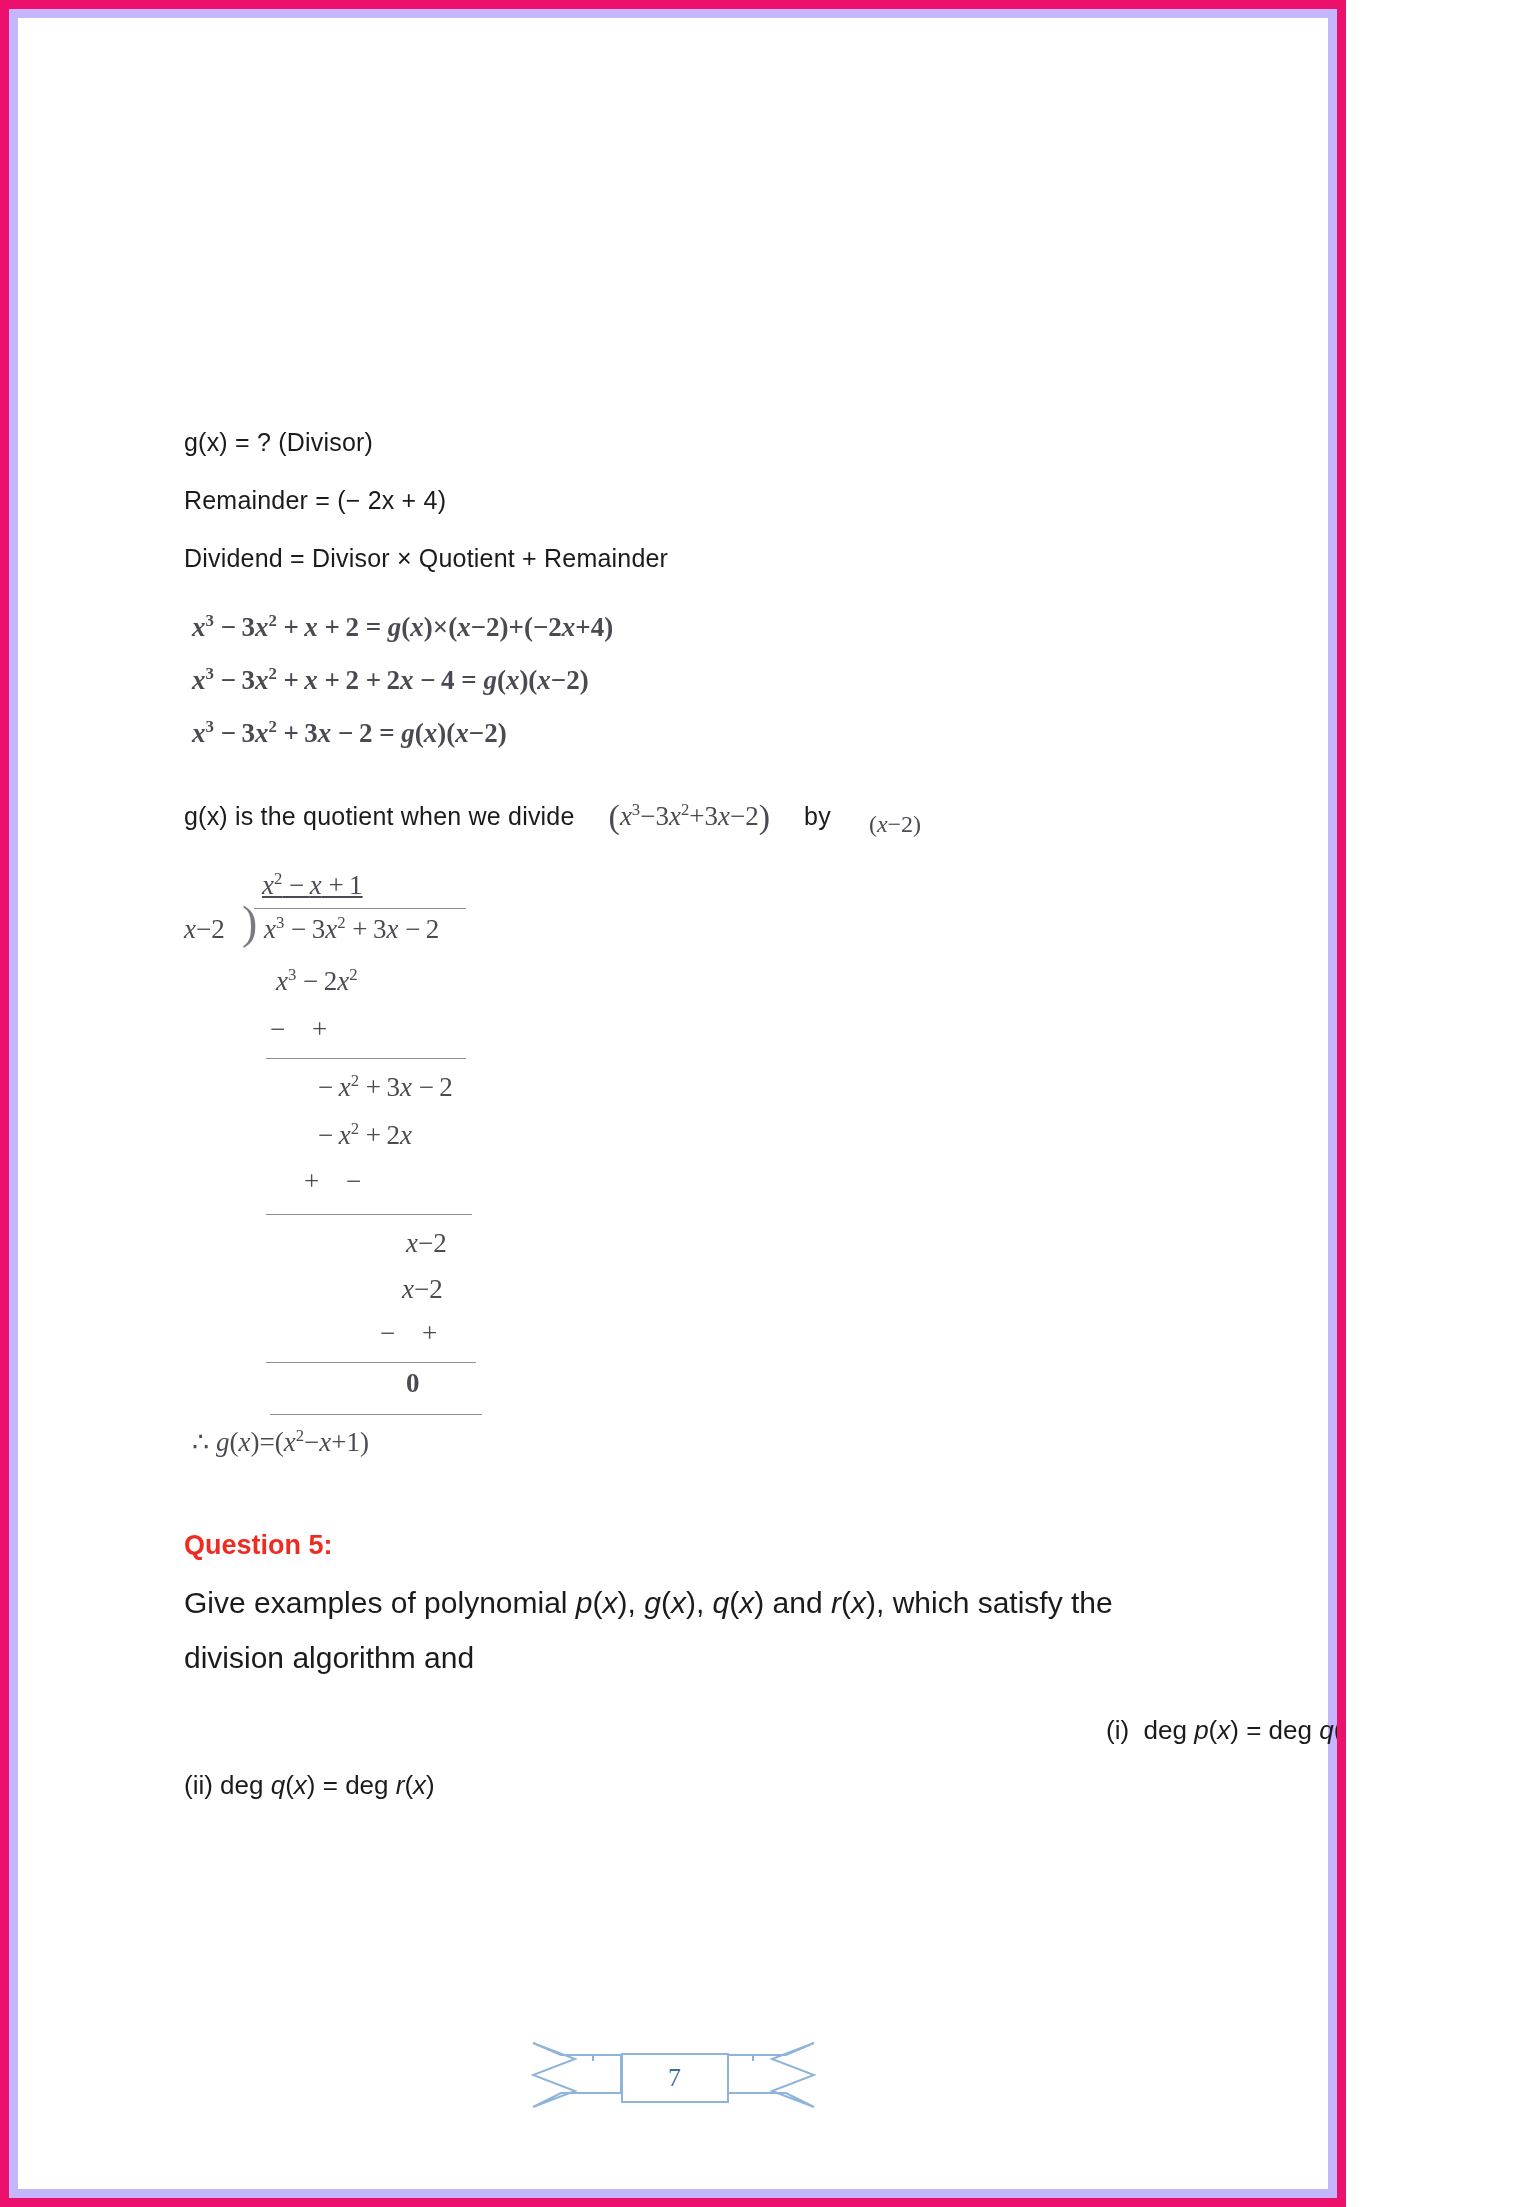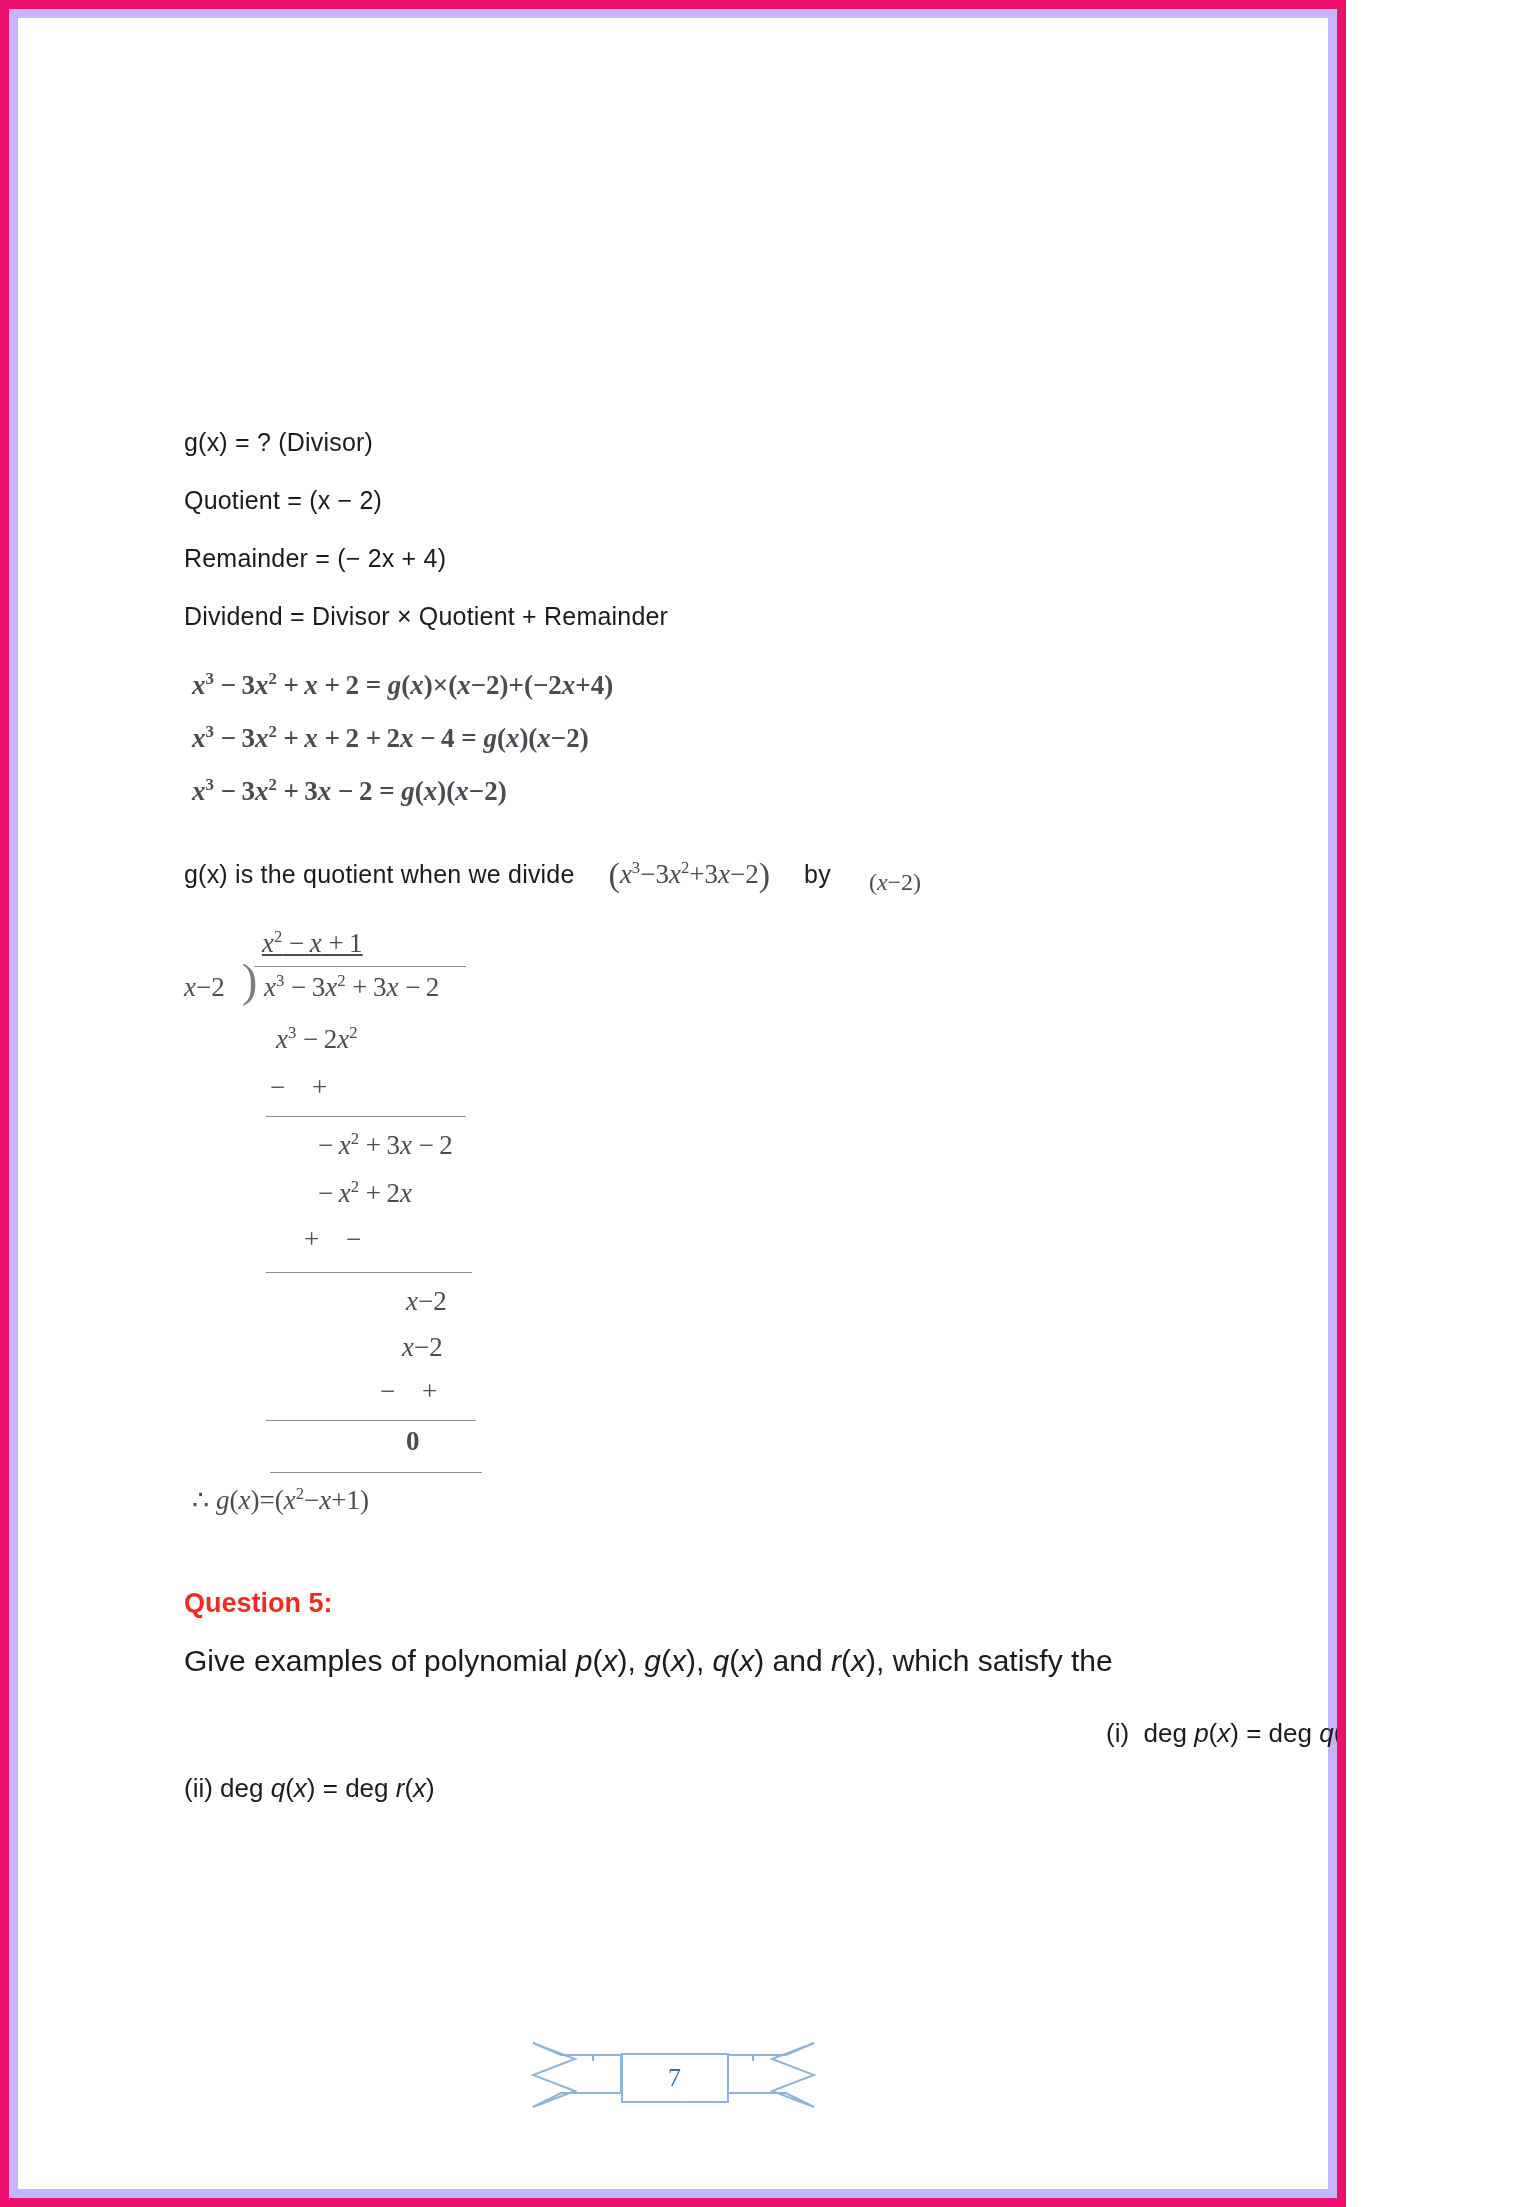--- a/index.html
+++ b/index.html
@@ -171,21 +171,20 @@
 </style>
 </head>
 <body>
 
 <div class="page">
   <div class="sheet">
 
     <div class="content">
 
       <div class="txt">g(x) = ? (Divisor)</div>
-      <div class="txt">Quotient = (x − 2)</div>
       <div class="txt">Remainder = (− 2x + 4)</div>
       <div class="txt">Dividend = Divisor × Quotient + Remainder</div>
 
       <div class="eqblock">
         <div class="math">
           <span class="v">x</span><sup>3</sup> − 3<span class="v">x</span><sup>2</sup> + <span class="v">x</span> + 2 = <span class="v">g</span><span class="big">(</span><span class="v">x</span><span class="big">)</span>×<span class="big">(</span><span class="v">x</span>−2<span class="big">)</span>+<span class="big">(</span>−2<span class="v">x</span>+4<span class="big">)</span>
         </div>
         <div class="math">
           <span class="v">x</span><sup>3</sup> − 3<span class="v">x</span><sup>2</sup> + <span class="v">x</span> + 2 + 2<span class="v">x</span> − 4 = <span class="v">g</span>(<span class="v">x</span>)(<span class="v">x</span>−2)
         </div>
@@ -250,20 +249,21 @@
       </div>
 
       <div class="math" style="margin-top:30px; padding-left:8px;">
         ∴&nbsp;<span style="font-style:italic">g</span><span class="big">(</span><span style="font-style:italic">x</span><span class="big">)</span>=<span class="big">(</span><span style="font-style:italic">x</span><sup>2</sup>−<span style="font-style:italic">x</span>+1<span class="big">)</span>
       </div>
 
       <div class="qheading">Question 5:</div>
       <div class="para">
         Give examples of polynomial <i>p</i>(<i>x</i>), <i>g</i>(<i>x</i>), <i>q</i>(<i>x</i>) and <i>r</i>(<i>x</i>), which satisfy the
       </div>
+      <div class="para">division algorithm and</div>
 
       <div class="list-line first">
         (i)&nbsp; deg <i>p</i>(<i>x</i>) = deg <i>q</i>(<i>x</i>)
       </div>
       <div class="list-line">
         (ii) deg <i>q</i>(<i>x</i>) = deg <i>r</i>(<i>x</i>)
       </div>
 
     </div>
 

